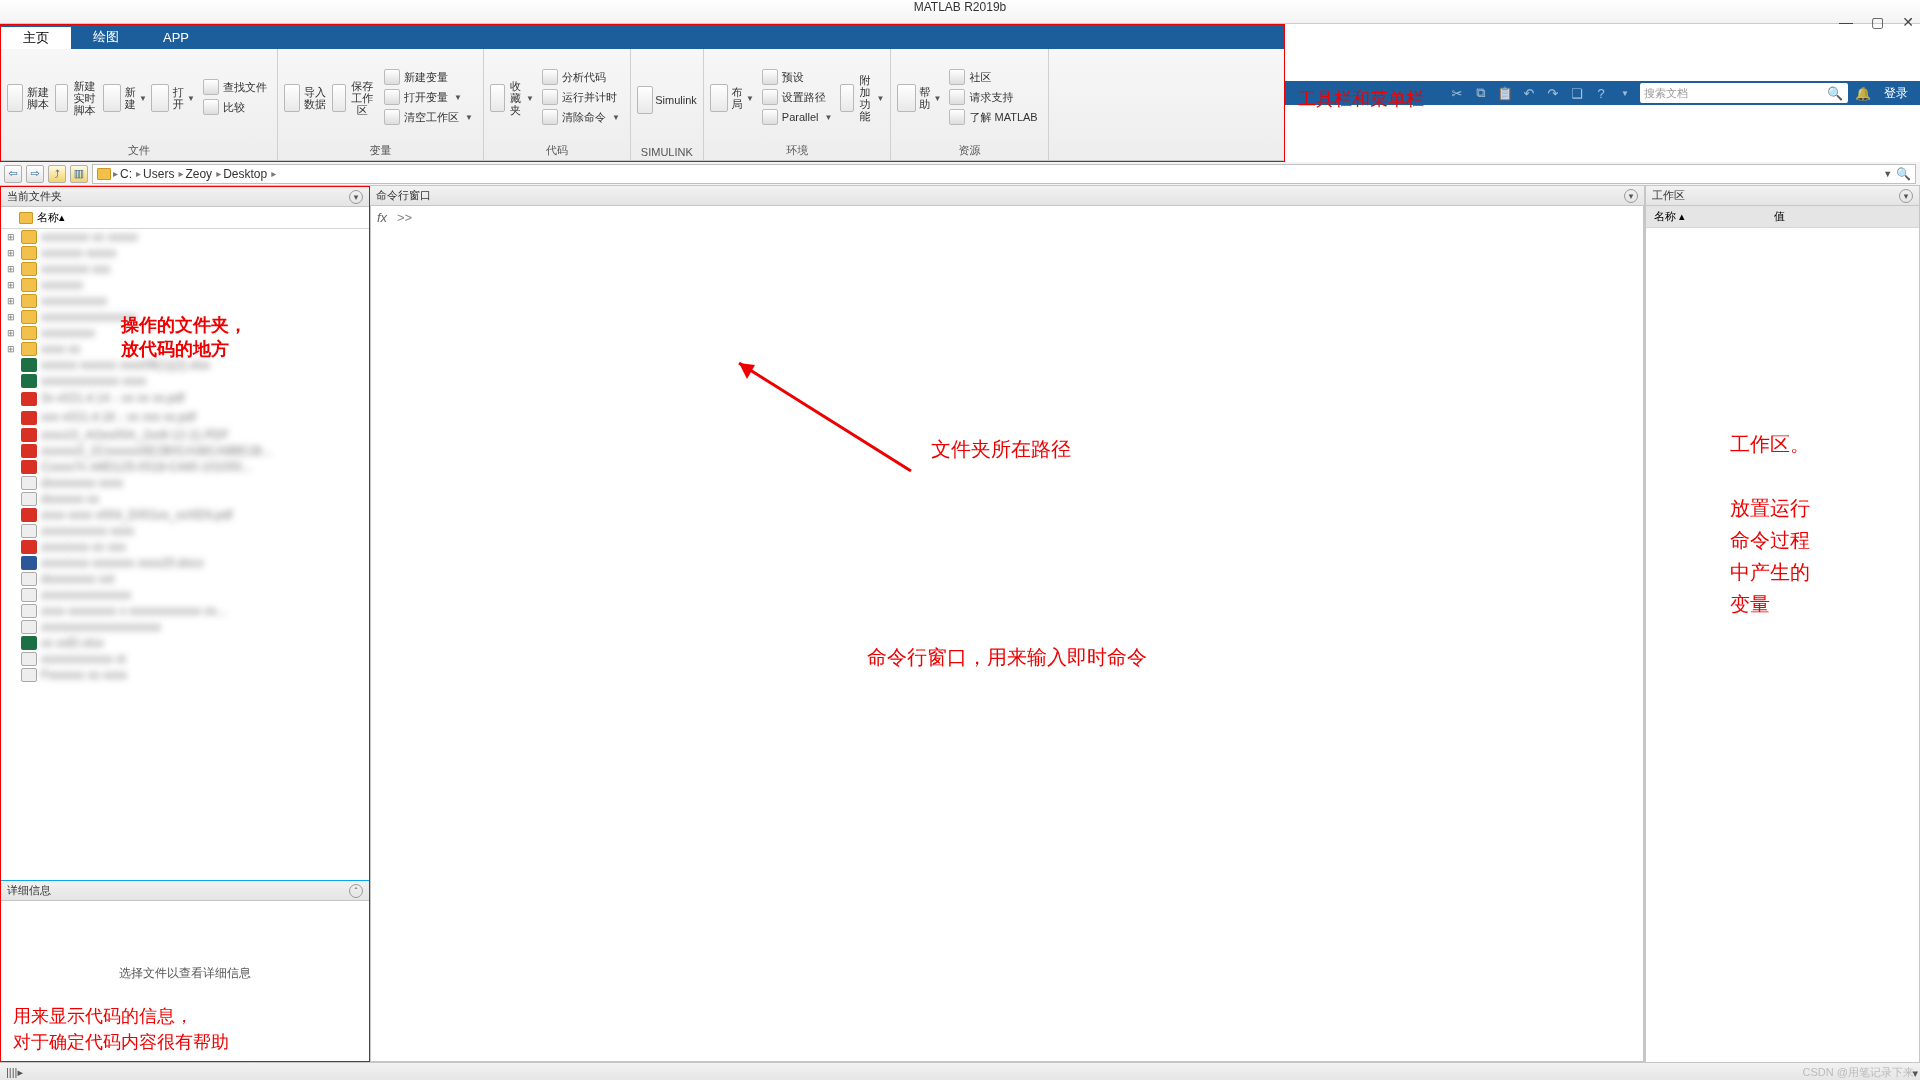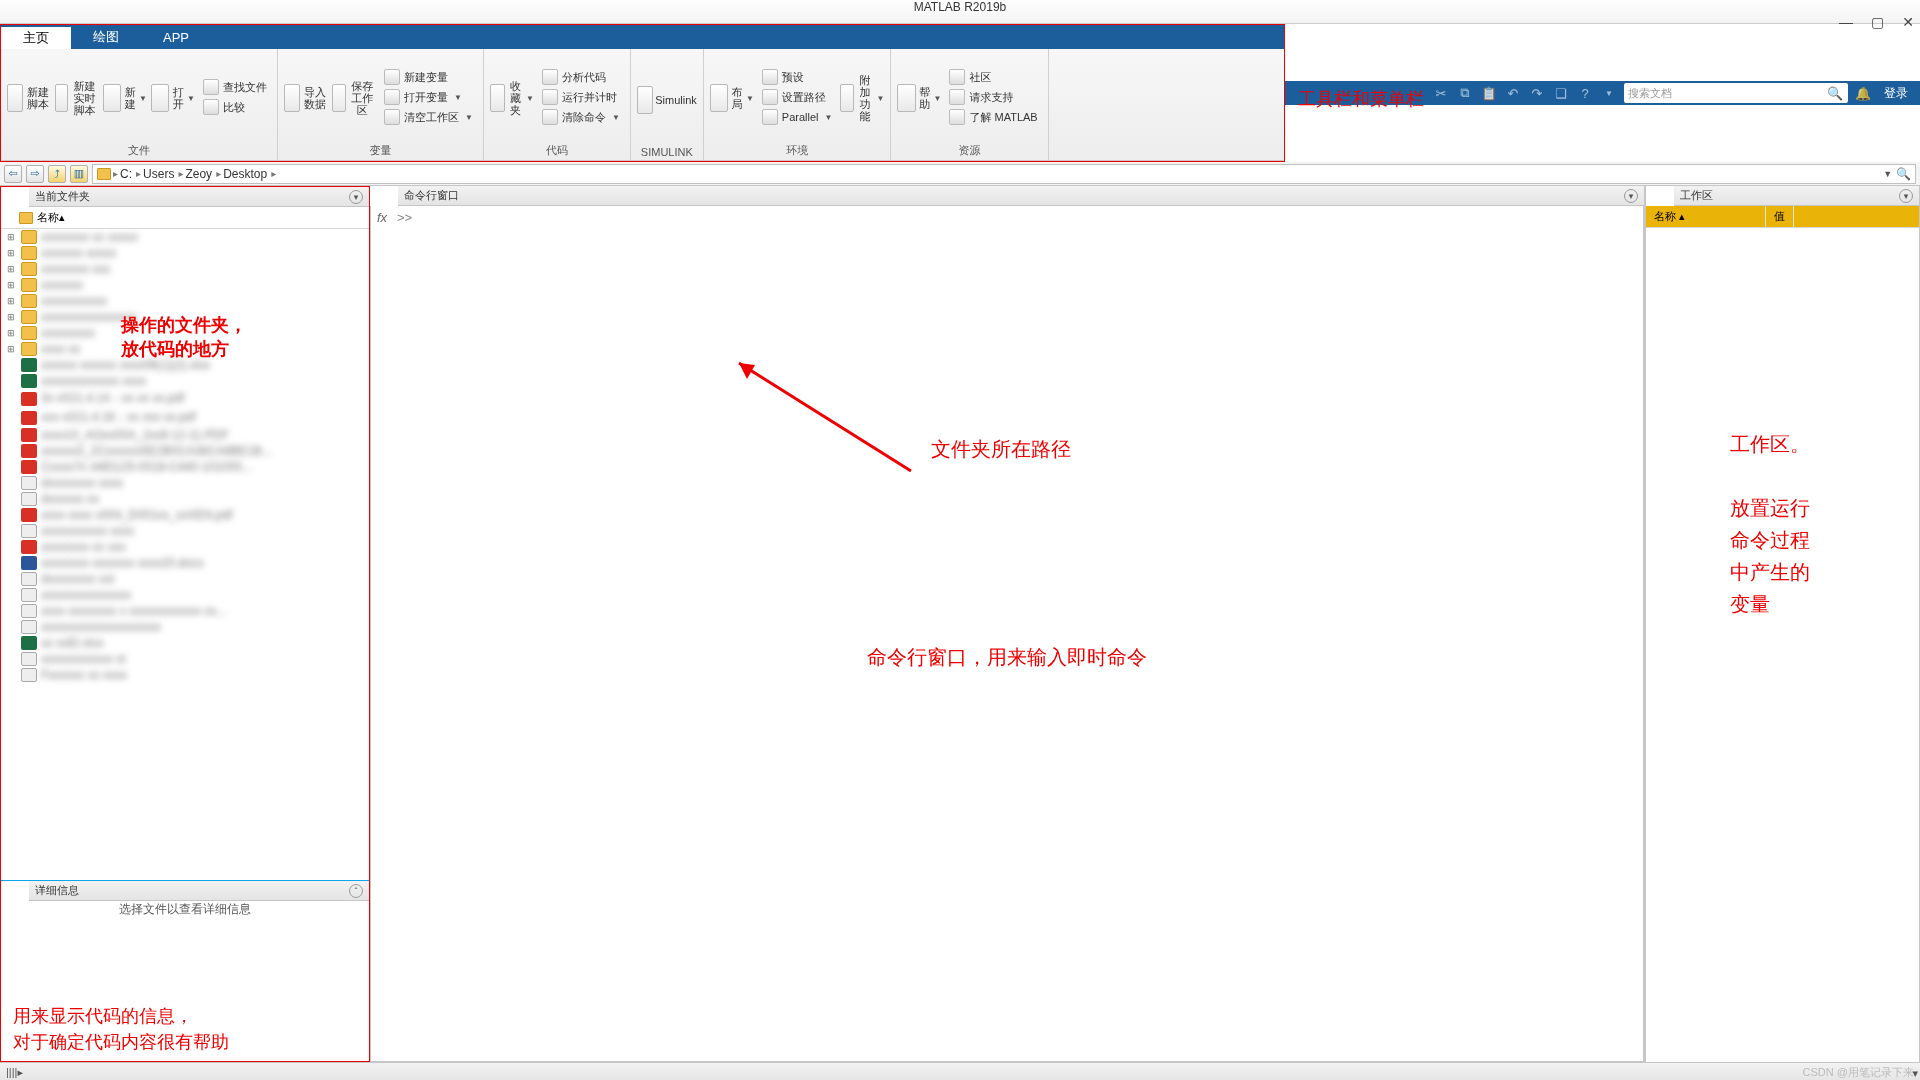--- a/index.html
+++ b/index.html
@@ -6,21 +6,21 @@
 body { background: #fff; width: 1920px; height: 1080px; overflow: hidden; transform-origin: top left; }
 .titlebar { height: 24px; background: linear-gradient(#fff,#f3f3f3); border-bottom: 1px solid #ccc; display: flex; align-items: center; padding: 0 6px; font-size: 12px; color: #333; flex-direction: column; }
 .titlebar .logo { width: 16px; height: 16px; margin-right: 6px; background: conic-gradient(#0076a8 0 90deg,#dd6108 90deg 180deg,#f2a900 180deg 270deg,#6cace4 270deg 360deg); border-radius: 2px; }
 .titlebar .winbtns { margin-left: auto; display: flex; gap: 18px; font-size: 14px; color: #444; }
 .ribbon-wrap { border: 1px solid #e00; position: relative; }
 .ribbon-bar { height: 24px; background: #1c5e9c; display: flex; align-items: stretch; }
 .tab { padding: 0 22px; font-size: 13px; color: #fff; display: flex; align-items: center; cursor: pointer; }
 .tab.active { background: #fff; color: #000; border-top: 2px solid #1c5e9c; }
 .ribbon-right { display: flex; align-items: center; gap: 6px; padding-right: 6px; }
 .ribbon-right .ricon { width: 18px; height: 18px; opacity: .75; color:#cfe0ef; display:flex;align-items:center;justify-content:center;font-size:13px; }
-.searchbox { background: #fff; height: 20px; width: 224px; display: flex; align-items: center; padding: 0 4px; font-size: 11px; color: #999; border-radius: 2px; }
+.searchbox { background: #fff; height: 20px; width: 208px; display: flex; align-items: center; padding: 0 4px; font-size: 11px; color: #999; border-radius: 2px; }
 .searchbox .mag { margin-left: auto; color: #1c5e9c; font-size: 13px; }
 .loginbtn { color: #fff; font-size: 12px; padding: 0 6px; display: flex; align-items: center; gap: 4px; }
 .ribbon-content { height: 112px; background: linear-gradient(#f7f7f7,#ededed); display: flex; border-bottom: 1px solid #c6c6c6; font-size: 11px; position: relative; }
 .anno-tools { position: absolute; right: -140px; top: 38px; color: #e00; font-size: 18px; font-weight: 500; }
 .group { border-right: 1px solid #d0d0d0; padding: 4px 6px 0 6px; display: flex; flex-direction: column; }
 .group-body { flex: 1; display: flex; gap: 4px; }
 .group-label { text-align: center; font-size: 11px; color: #555; padding: 2px 0; }
 .bigbtn { width: 44px; display: flex; align-items: center; gap: 2px; padding-top: 2px; cursor: pointer; }
 .bigbtn .ic { width: 28px; height: 28px; border: 1px solid #b8b8b8; background: linear-gradient(#fff,#e8e8e8); border-radius: 2px; position: relative; }
 .bigbtn .lbl { font-size: 11px; text-align: center; line-height: 12px; color: #333; }
@@ -32,52 +32,52 @@
 .toolbar-expand { position:absolute; right:2px; bottom:0; font-size:11px; color:#555; }
 .pathbar { height: 24px; background: #f4f4f4; border-bottom: 1px solid #c6c6c6; display: flex; align-items: center; font-size: 12px; color: #333; padding: 0 4px; gap: 4px; }
 .pathbar .nbtn { width: 18px; height: 18px; border: 1px solid #b0b0b0; border-radius: 2px; background: linear-gradient(#fff,#e4e4e4); display: flex; align-items: center; justify-content: center; font-size: 11px; color: #2666a6; cursor: pointer; }
 .pathbar .crumbwrap { flex:1; background:#fff; border:1px solid #c0c0c0; height:20px; display:flex; align-items:center; padding:0 4px; gap:2px; }
 .pathbar .foldic { width:14px; height:12px; background:#f3c04b; border:1px solid #c99a1e; border-radius:1px; }
 .crumb { display: flex; align-items: center; gap: 4px; cursor: pointer; }
 .crumb .sep { color: #777; font-size: 10px; }
 .pathbar .plast{ margin-left:auto; display:flex; align-items:center; gap:4px; }
 .main { display: flex; height: calc(1080px - 24px - 136px - 24px - 20px); }
 .panel { display: flex; flex-direction: column; border-right: 1px solid #c6c6c6; }
-.panel-header { height: 20px; background: linear-gradient(#f2f2f2,#e4e4e4); border-bottom: 1px solid #c6c6c6; display: flex; align-items: center; font-size: 11px; padding: 0 6px; color: #333; margin-left: 28px; }
+.panel-header { height: 20px; background: linear-gradient(#f2f2f2,#e4e4e4); border-bottom: 1px solid #c6c6c6; display: flex; align-items: center; font-size: 11px; padding: 0 6px; color: #333; }
 .panel-header .hopt { margin-left:auto; width:14px; height:14px; border:1px solid #999; border-radius:50%; font-size:9px; display:flex;align-items:center;justify-content:center; color:#555; cursor:pointer; }
 .left { width: 370px; border:1px solid #e00; }
 .left .colhdr { height: 22px; border-bottom: 1px solid #d6d6d6; display: flex; align-items: center; font-size: 11px; padding-left: 18px; background:#fff; }
 .left .colhdr .foldic2 { width:14px; height:12px; background:#f3c04b; border:1px solid #c99a1e; border-radius:1px; margin-right:4px; }
 .filetree { flex: 1; overflow: auto; font-size: 12px; color: #333; position: relative; background:#fff; }
 .filetree::-webkit-scrollbar { width:16px; }
 .filetree::-webkit-scrollbar-thumb { background:#c4c4c4; border:1px solid #a0a0a0; }
 .fileitem { display: flex; align-items: center; gap: 4px; padding: 1px 4px 1px 6px; white-space: nowrap; }
 .fileitem .exp { width: 10px; font-size: 9px; color: #777; }
 .fileitem .fic { width: 16px; height: 14px; border-radius: 2px; }
 .fic.folder { background:#f3c04b; border:1px solid #c99a1e; }
 .fic.xlsx { background:#1d7044; }
 .fic.pdf { background:#d93025; }
 .fic.docx { background:#2b579a; }
 .fic.txt { background:#eee; border:1px solid #aaa; }
 .fic.generic { background:#eee; border:1px solid #aaa; }
 .fileitem .blur { color: transparent; text-shadow: 0 0 6px rgba(0,0,0,.55); }
 .anno-left1 { position: absolute; left: 120px; top: 84px; color: #e00; font-size: 18px; line-height: 24px; font-weight: 700; }
 .details { border-top: 1px solid #0ea5e9; }
 .details-body { height: 160px; position: relative; background:#fff; }
-.details-body .msg { text-align: center; color: #555; font-size: 12px; }
+.details-body .msg { text-align: center; color: #555; font-size: 12px; padding-top: 64px; }
 .anno-details { position: absolute; left: 12px; bottom: 6px; color: #e00; font-size: 18px; line-height: 26px; font-weight: 500; }
 .center { flex: 1; display: flex; flex-direction: column; }
 .cmdbody { flex: 1; position: relative; background: #fff; border:1px solid #c6c6c6; border-top:none; }
 .fx { position: absolute; left: 6px; top: 4px; font-style: italic; font-size: 13px; color: #666; }
 .prompt { position: absolute; left: 26px; top: 4px; font-size: 13px; color: #888; }
 .arrow { position: absolute; left: 350px; top: 145px; width: 200px; height: 130px; }
 .anno-path { position: absolute; left: 560px; top: 230px; color: #e00; font-size: 20px; font-weight: 500; }
 .anno-cmd { position: absolute; left: 50%; top: 438px; transform: translateX(-50%); color: #e00; font-size: 20px; font-weight: 500; }
 .right { width: 275px; border-left: 1px solid #c6c6c6; }
-.ws-cols { height: 22px; border-bottom: 1px solid #d6d6d6; display: flex; font-size: 11px; background:#eab308; }
+.ws-cols { height: 22px; border-bottom: 1px solid #d6d6d6; display: flex; font-size: 11px; background:#e5e5e5; }
 .ws-cols div { padding: 3px 8px; border-right: 1px solid #e4e4e4; }
 .ws-body { flex: 1; position: relative; background:#fff; }
 .anno-ws { position: absolute; left: 84px; top: 200px; color: #e00; font-size: 20px; line-height: 32px; font-weight: 500; }
 .statusbar { height: 20px; background: linear-gradient(#f2f2f2,#e4e4e4); border-top: 1px solid #c6c6c6; display: flex; align-items: center; font-size: 11px; color: #555; padding: 0 6px; }
 .statusbar .watermark { margin-left: auto; color: #bbb; font-size: 11px; }
 .ribbon-wrap-outer { display:flex;align-items:center; }
 .ribbon-extra { flex:1; display:flex; align-items:flex-start; background: linear-gradient(#1c5e9c 0 24px,#ededed 24px); }
 </style>
 </head>
 <body>

